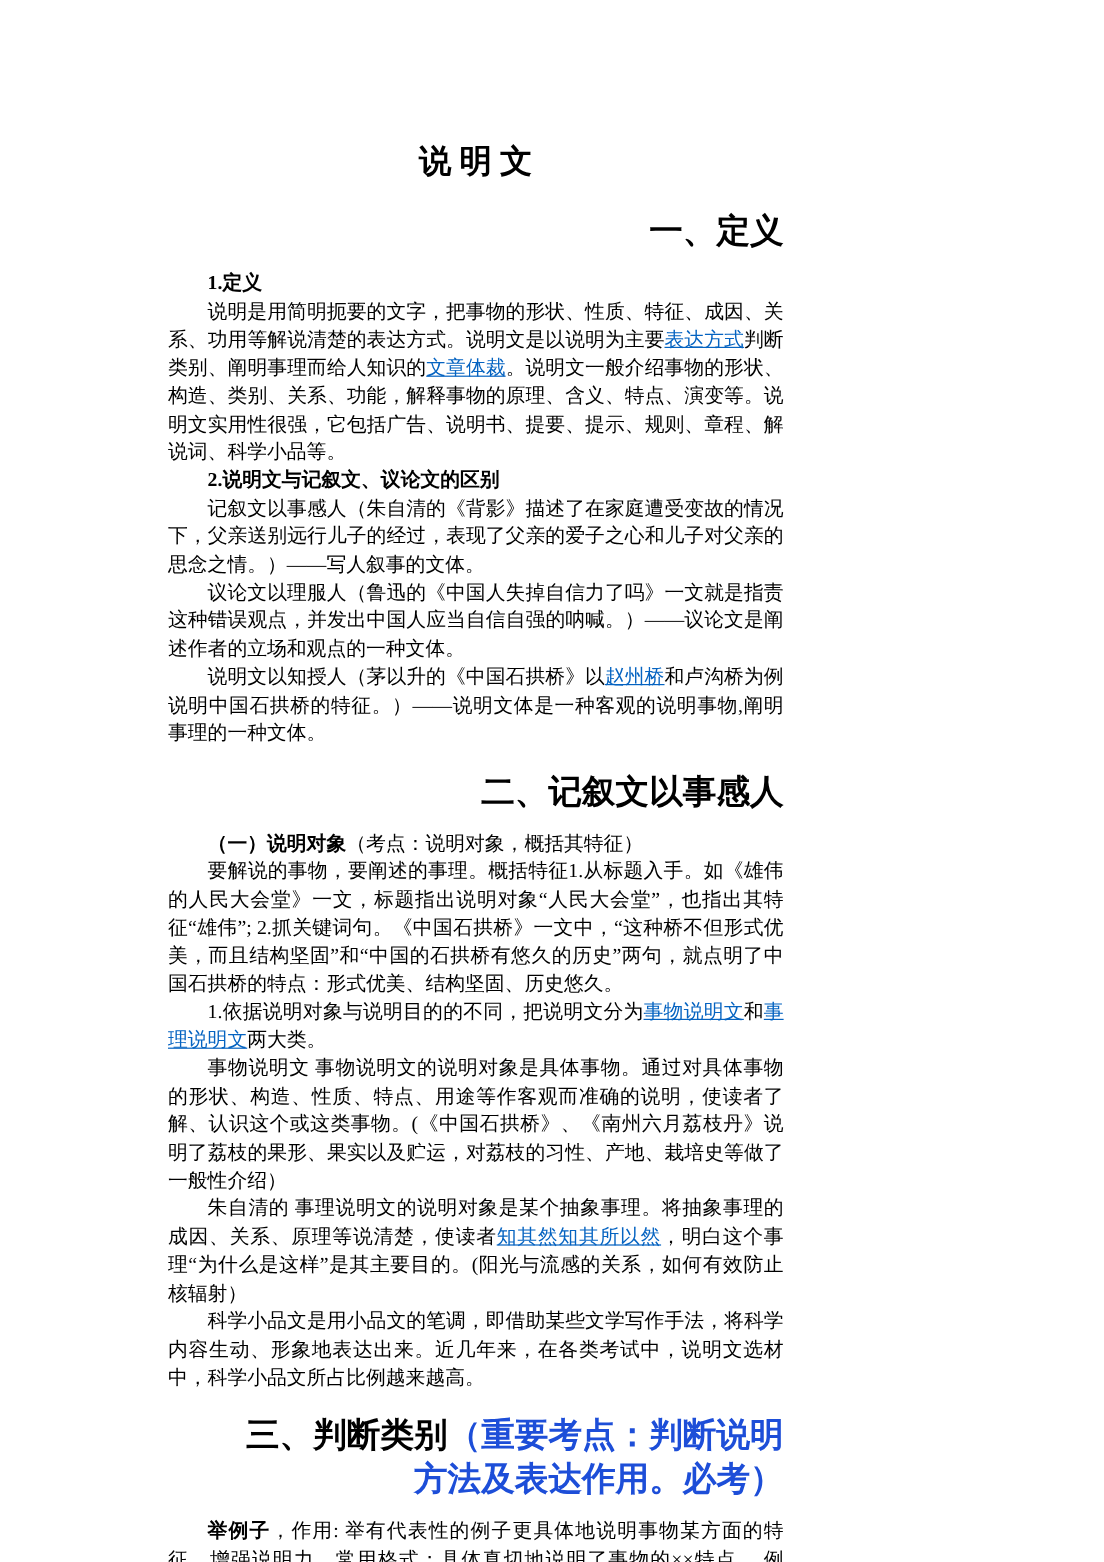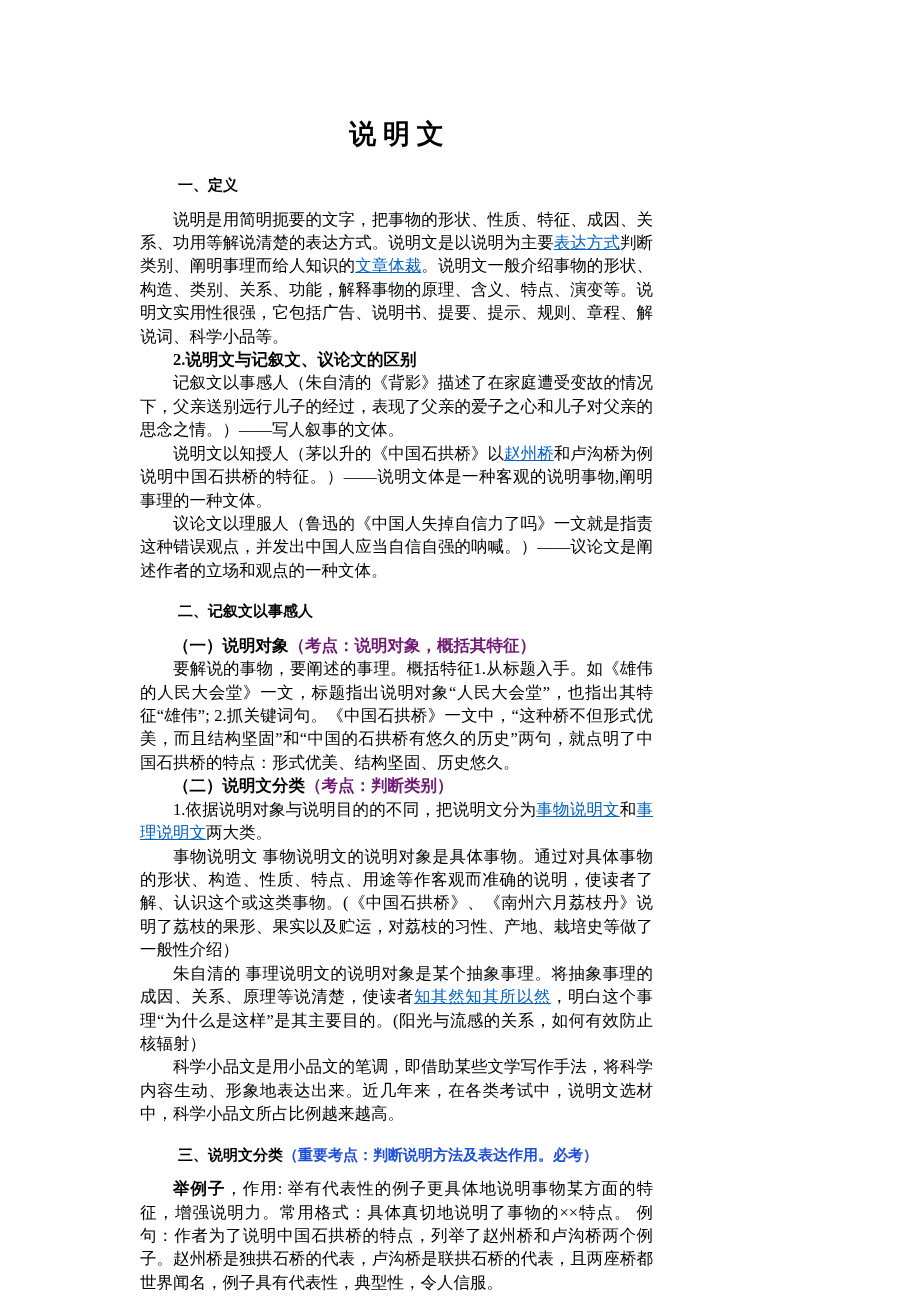--- a/index.html
+++ b/index.html
@@ -17,58 +17,59 @@
     font-family: "Liberation Serif", "DejaVu Serif", serif;
     color: #000000;
   }
   .title {
     font-size: 27px;
     font-weight: bold;
     text-align: center;
     margin: 0 0 24px 0;
   }
   .h1 {
-    font-size: 15px;
+    font-size: 28px;
     font-weight: bold;
     padding-left: 38px;
     margin: 20px 0 12px 0;
     line-height: 1.3;
+    text-align: right;
   }
   .para {
     font-size: 16.5px;
     line-height: 1.42;
     text-indent: 2em;
     text-align: justify;
     margin: 0;
   }
   .b  { font-weight: bold; }
-  .rb { color: #701a75; font-weight: bold; }
+  .rb { color: #000000; font-weight: normal; }
   .r  { color: #1d4ed8; }
   .link {
     color: #0563c1;
     text-decoration: underline;
     cursor: pointer;
   }
 </style>
 </head>
 <body>
 
 <div class="page">
   <div id="doc-body">
       <div class="title"><span>说 明 文</span></div>
       <div class="h1"><span>一、定义</span></div>
+      <div class="para"><span class="b">1.定义</span></div>
       <div class="para"><span>说明是用简明扼要的文字，把事物的形状、性质、特征、成因、关系、功用等解说清楚的表达方式。说明文是以说明为主要</span><span class="link">表达方式</span><span>判断类别、阐明事理而给人知识的</span><span class="link">文章体裁</span><span>。说明文一般介绍事物的形状、构造、类别、关系、功能，解释事物的原理、含义、特点、演变等。说明文实用性很强，它包括广告、说明书、提要、提示、规则、章程、解说词、科学小品等。</span></div>
       <div class="para"><span class="b">2.说明文与记叙文、议论文的区别</span></div>
       <div class="para"><span>记叙文以事感人（朱自清的《背影》描述了在家庭遭受变故的情况下，父亲送别远行儿子的经过，表现了父亲的爱子之心和儿子对父亲的思念之情。）——写人叙事的文体。</span></div>
+      <div class="para"><span>议论文以理服人（鲁迅的《中国人失掉自信力了吗》一文就是指责这种错误观点，并发出中国人应当自信自强的呐喊。）——议论文是阐述作者的立场和观点的一种文体。</span></div>
       <div class="para"><span>说明文以知授人（茅以升的《中国石拱桥》以</span><span class="link">赵州桥</span><span>和卢沟桥为例说明中国石拱桥的特征。）——说明文体是一种客观的说明事物,阐明事理的一种文体。</span></div>
-      <div class="para"><span>议论文以理服人（鲁迅的《中国人失掉自信力了吗》一文就是指责这种错误观点，并发出中国人应当自信自强的呐喊。）——议论文是阐述作者的立场和观点的一种文体。</span></div>
       <div class="h1"><span>二、记叙文以事感人</span></div>
       <div class="para"><span class="b">（一）说明对象</span><span class="rb">（考点：说明对象，概括其特征）</span></div>
       <div class="para"><span>要解说的事物，要阐述的事理。概括特征1.从标题入手。如《雄伟的人民大会堂》一文，标题指出说明对象“人民大会堂”，也指出其特征“雄伟”; 2.抓关键词句。《中国石拱桥》一文中，“这种桥不但形式优美，而且结构坚固”和“中国的石拱桥有悠久的历史”两句，就点明了中国石拱桥的特点：形式优美、结构坚固、历史悠久。</span></div>
-      <div class="para"><span class="b">（二）说明文分类</span><span class="rb">（考点：判断类别）</span></div>
       <div class="para"><span>1.依据说明对象与说明目的的不同，把说明文分为</span><span class="link">事物说明文</span><span>和</span><span class="link">事理说明文</span><span>两大类。</span></div>
       <div class="para"><span>事物说明文 事物说明文的说明对象是具体事物。通过对具体事物的形状、构造、性质、特点、用途等作客观而准确的说明，使读者了解、认识这个或这类事物。(《中国石拱桥》、《南州六月荔枝丹》说明了荔枝的果形、果实以及贮运，对荔枝的习性、产地、栽培史等做了一般性介绍）</span></div>
       <div class="para"><span>朱自清的 事理说明文的说明对象是某个抽象事理。将抽象事理的成因、关系、原理等说清楚，使读者</span><span class="link">知其然知其所以然</span><span>，明白这个事理“为什么是这样”是其主要目的。(阳光与流感的关系，如何有效防止核辐射）</span></div>
       <div class="para"><span>科学小品文是用小品文的笔调，即借助某些文学写作手法，将科学内容生动、形象地表达出来。近几年来，在各类考试中，说明文选材中，科学小品文所占比例越来越高。</span></div>
-      <div class="h1"><span>三、说明文分类</span><span class="r">（重要考点：判断说明方法及表达作用。必考）</span></div>
+      <div class="h1"><span>三、判断类别</span><span class="r">（重要考点：判断说明方法及表达作用。必考）</span></div>
       <div class="para"><span class="b">举例子</span><span>，作用: 举有代表性的例子更具体地说明事物某方面的特征，增强说明力。常用格式：具体真切地说明了事物的××特点。 例句：作者为了说明中国石拱桥的特点，列举了赵州桥和卢沟桥两个例子。赵州桥是独拱石桥的代表，卢沟桥是联拱石桥的代表，且两座桥都世界闻名，例子具有代表性，典型性，令人信服。</span></div>
     </div>
 </div>
 
 </body></html>

